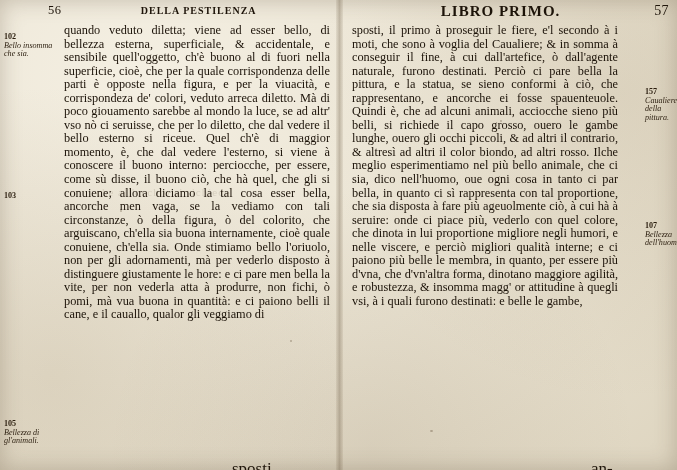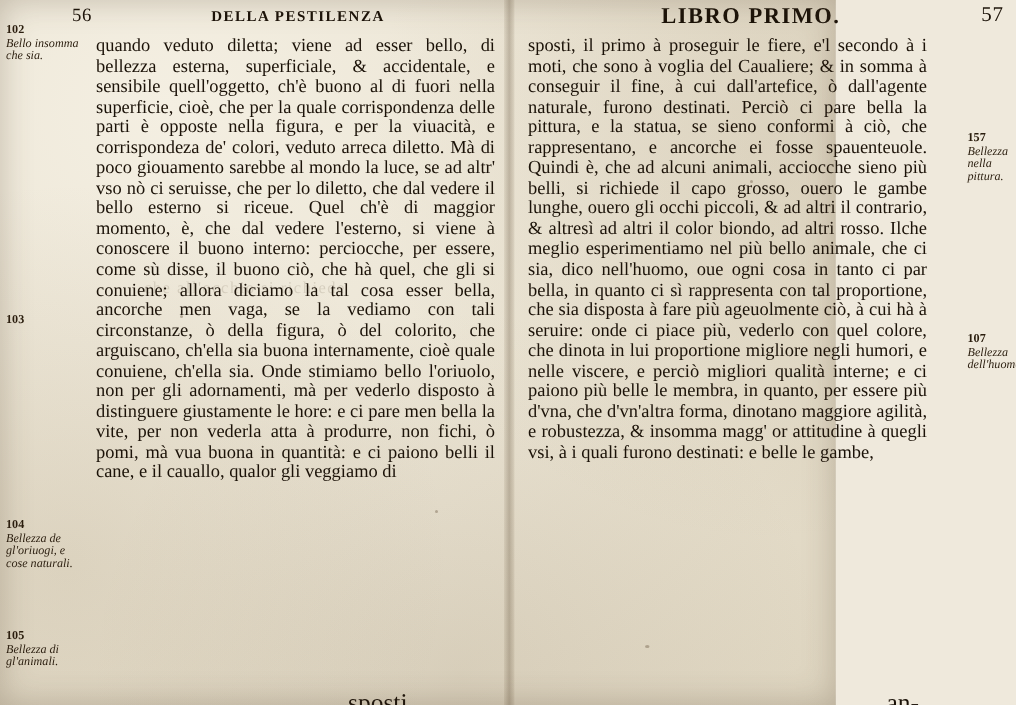--- a/index.html
+++ b/index.html
@@ -3,21 +3,21 @@
 <meta charset="utf-8">
 <style>
   html,body{margin:0;padding:0;}
   body{
     width:677px;height:470px;overflow:hidden;
     background:#efe9dc;
     font-family:"Liberation Serif", serif;
     color:#1b1208;
   }
   #page{
-    position:relative;width:557px;height:470px;
+    position:relative;width:677px;height:470px;
     background:
       radial-gradient(ellipse at 20% 15%, #f4efe2 0%, #e9e2d1 55%, #ded5c0 100%);
   }
   
   #page:before{
     content:"";position:absolute;inset:0;
     background:
       radial-gradient(circle at 8% 80%, rgba(150,130,95,.16), rgba(0,0,0,0) 40%),
       radial-gradient(circle at 92% 20%, rgba(150,130,95,.14), rgba(0,0,0,0) 42%),
       radial-gradient(circle at 55% 96%, rgba(120,100,70,.12), rgba(0,0,0,0) 45%);
@@ -106,30 +106,26 @@
       <span class="folio">56</span>
       <span class="title">DELLA PESTILENZA</span>
     </div>
 
     <div class="col leftcol">
       <p>quando veduto diletta; viene ad esser bello, di bellezza esterna, superficiale, &amp; accidentale, e sensibile quell'oggetto, ch'è buono al di fuori nella superficie, cioè, che per la quale corrispondenza delle parti è opposte nella figura, e per la viuacità, e corrispondeza de' colori, veduto arreca diletto. Mà di poco giouamento sarebbe al mondo la luce, se ad altr' vso nò ci seruisse, che per lo diletto, che dal vedere il bello esterno si riceue. Quel ch'è di maggior momento, è, che dal vedere l'esterno, si viene à conoscere il buono interno: perciocche, per essere, come sù disse, il buono ciò, che hà quel, che gli si conuiene; allora diciamo la tal cosa esser bella, ancorche men vaga, se la vediamo con tali circonstanze, ò della figura, ò del colorito, che arguiscano, ch'ella sia buona internamente, cioè quale conuiene, ch'ella sia. Onde stimiamo bello l'oriuolo, non per gli adornamenti, mà per vederlo disposto à distinguere giustamente le hore: e ci pare men bella la vite, per non vederla atta à produrre, non fichi, ò pomi, mà vua buona in quantità: e ci paiono belli il cane, e il cauallo, qualor gli veggiamo di</p>
     </div>
 
     <div class="catch" style="left:232px;top:459px;">sposti,</div>
 
-    <div class="marg l" style="top:16px;">
+    <div class="marg l" style="top:33px;">
       <span class="num">102</span>
       <span>Bello insomma che sia.</span>
     </div>
-    <div class="marg l" style="top:192px;margin-top:17px;">
+    <div class="marg l" style="top:192px;">
       <span class="num">103</span>
-    </div>
-    <div class="marg l" style="top:346px;">
-      <span class="num">104</span>
-      <span>Bellezza de gl'oriuogi, e cose naturali.</span>
     </div>
     <div class="marg l" style="top:420px;">
       <span class="num">105</span>
       <span>Bellezza di gl'animali.</span>
     </div>
 
     <div class="ghost">che all'occhio si richiede</div>
   </div>
 
   <div class="pagehalf right">
@@ -141,21 +137,21 @@
 
     <div class="col" style="left:9px;top:24px;width:266px;">
       <p>sposti, il primo à proseguir le fiere, e'l secondo à i moti, che sono à voglia del Caualiere; &amp; in somma à conseguir il fine, à cui dall'artefice, ò dall'agente naturale, furono destinati. Perciò ci pare bella la pittura, e la statua, se sieno conformi à ciò, che rappresentano, e ancorche ei fosse spauenteuole. Quindi è, che ad alcuni animali, acciocche sieno più belli, si richiede il capo grosso, ouero le gambe lunghe, ouero gli occhi piccoli, &amp; ad altri il contrario, &amp; altresì ad altri il color biondo, ad altri rosso. Ilche meglio esperimentiamo nel più bello animale, che ci sia, dico nell'huomo, oue ogni cosa in tanto ci par bella, in quanto ci sì rappresenta con tal proportione, che sia disposta à fare più ageuolmente ciò, à cui hà à seruire: onde ci piace più, vederlo con quel colore, che dinota in lui proportione migliore negli humori, e nelle viscere, e perciò migliori qualità interne; e ci paiono più belle le membra, in quanto, per essere più d'vna, che d'vn'altra forma, dinotano maggiore agilità, e robustezza, &amp; insomma magg' or attitudine à quegli vsi, à i quali furono destinati: e belle le gambe,</p>
     </div>
 
     <div class="catch" style="left:248px;top:459px;">an-</div>
   </div>
 
   <div class="marg r" style="top:88px;">
     <span class="num">157</span>
-    <span>Bellezza nella pittura.</span>
+    <span>Caualiere della pittura.</span>
   </div>
   <div class="marg r" style="top:222px;">
     <span class="num">107</span>
     <span>Bellezza dell'huomo.</span>
   </div>
 
   <div class="speck" style="left:120px;top:210px;width:2px;height:2px;"></div>
   <div class="speck" style="left:290px;top:340px;width:2px;height:2px;"></div>
   <div class="speck" style="left:500px;top:120px;width:2px;height:2px;"></div>
   <div class="speck" style="left:430px;top:430px;width:3px;height:2px;"></div>

